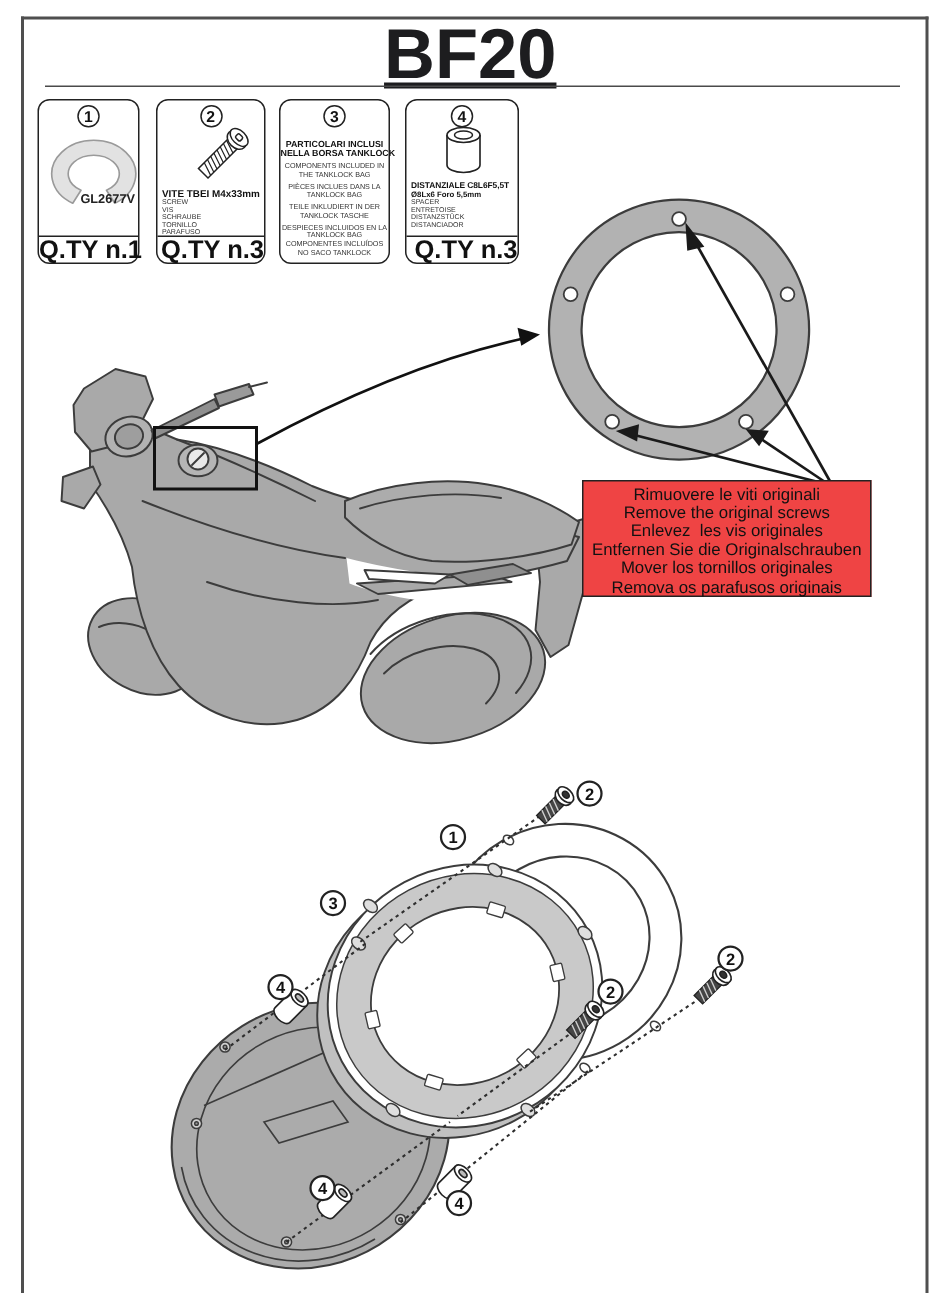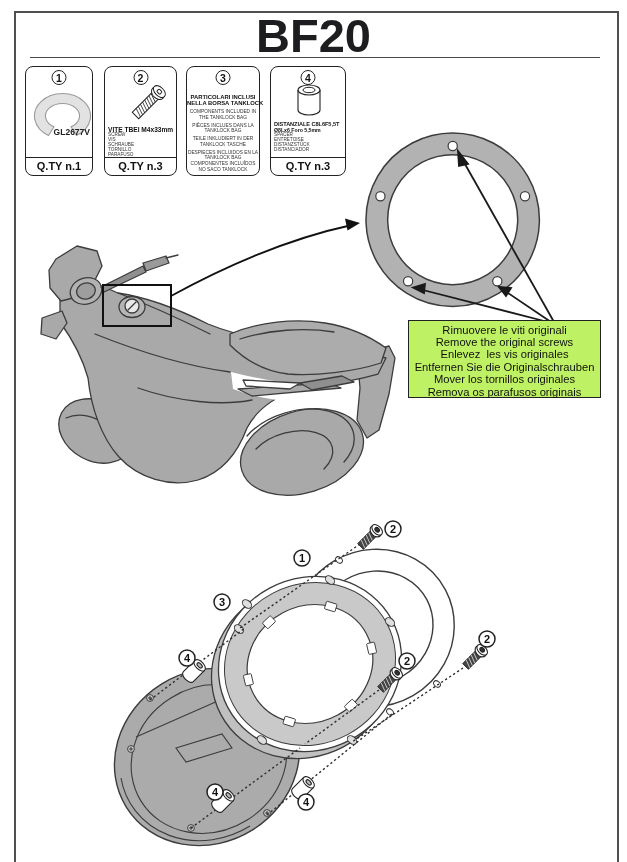--- a/index.html
+++ b/index.html
@@ -1,45 +1,45 @@
 <!DOCTYPE html>
 <html><head>
 <meta charset="utf-8">
 <style>
   * { margin:0; padding:0; box-sizing:border-box; }
   html,body { width:627px; height:862px; background:#ffffff; }
   body { font-family:"Liberation Sans", sans-serif; position:relative; overflow:hidden; }
   .frame { position:absolute; left:14px; top:11px; width:605px; height:860px;
            border-left:2px solid #4f4f4f; border-top:2px solid #4f4f4f; border-right:2px solid #4f4f4f; }
   .title { position:absolute; left:0; top:8px; width:627px; text-align:center;
-           font-size:47px; font-weight:bold; color:#1d1d1f; letter-spacing:0px; }
+           font-size:47px; font-weight:bold; color:#1d1d1f; letter-spacing:0px;text-decoration:underline; }
   .titleline { position:absolute; left:30px; top:57px; width:570px; height:1.3px; background:#4a4a4a; }
 
   .pbox { position:absolute; top:66px; height:110px; border:1.6px solid #222; border-radius:8px; background:#fff; }
   .pbox .num { position:absolute; top:3px; left:50%; transform:translateX(-50%);
                width:15px; height:15px; border:1.5px solid #222; border-radius:50%;
                font-size:10.5px; font-weight:bold; text-align:center; line-height:15px; color:#111; }
   .qty { position:absolute; left:0; right:0; bottom:0; height:18px; border-top:1.6px solid #222;
-         font-size:11px; font-weight:bold; text-align:center; line-height:17px; color:#111; white-space:nowrap; }
+         font-size:17px; font-weight:bold; text-align:right; line-height:17px; color:#111; white-space:nowrap; }
   .b1 { left:25px;  width:68px; }
   .b2 { left:104px; width:73px; }
   .b3 { left:186px; width:74px; }
   .b4 { left:270px; width:76px; }
   .code { position:absolute; right:2px; top:60px; font-size:8.5px; font-weight:bold; color:#222; }
   .t7b { font-weight:bold; font-size:6.6px; color:#111; white-space:nowrap; }
   .t55 { font-size:4.7px; color:#333; line-height:4.9px; white-space:nowrap; }
   .b2txt { position:absolute; left:3px; top:59px; }
   .b3txt { position:absolute; left:0; right:0; top:27px; text-align:center; white-space:nowrap; }
   .b3txt .bold { font-weight:bold; font-size:5.9px; line-height:6.3px; color:#111; }
   .b3txt .sm { font-size:4.8px; line-height:5.6px; color:#333; }
   .b3txt .gap { height:2.4px; }
   .b4txt { position:absolute; left:3px; top:54px; white-space:nowrap; }
 
-  .instr { position:absolute; left:408px; top:320px; width:193px; height:78px;
-           border:1.6px solid #222; background:#bef264; text-align:center;
+  .instr { position:absolute; left:388px; top:320px; width:193px; height:78px;
+           border:1.6px solid #222; background:#ef4444; text-align:center;
            font-size:11.2px; line-height:12.45px; color:#111; padding-top:2.5px; }
   svg.art { position:absolute; left:0; top:0; }
 </style>
 </head>
 <body>
 <div class="frame"></div>
 <div class="title">BF20</div>
 <div class="titleline"></div>
 
 <svg class="art" width="627" height="862" viewBox="0 0 627 862">

